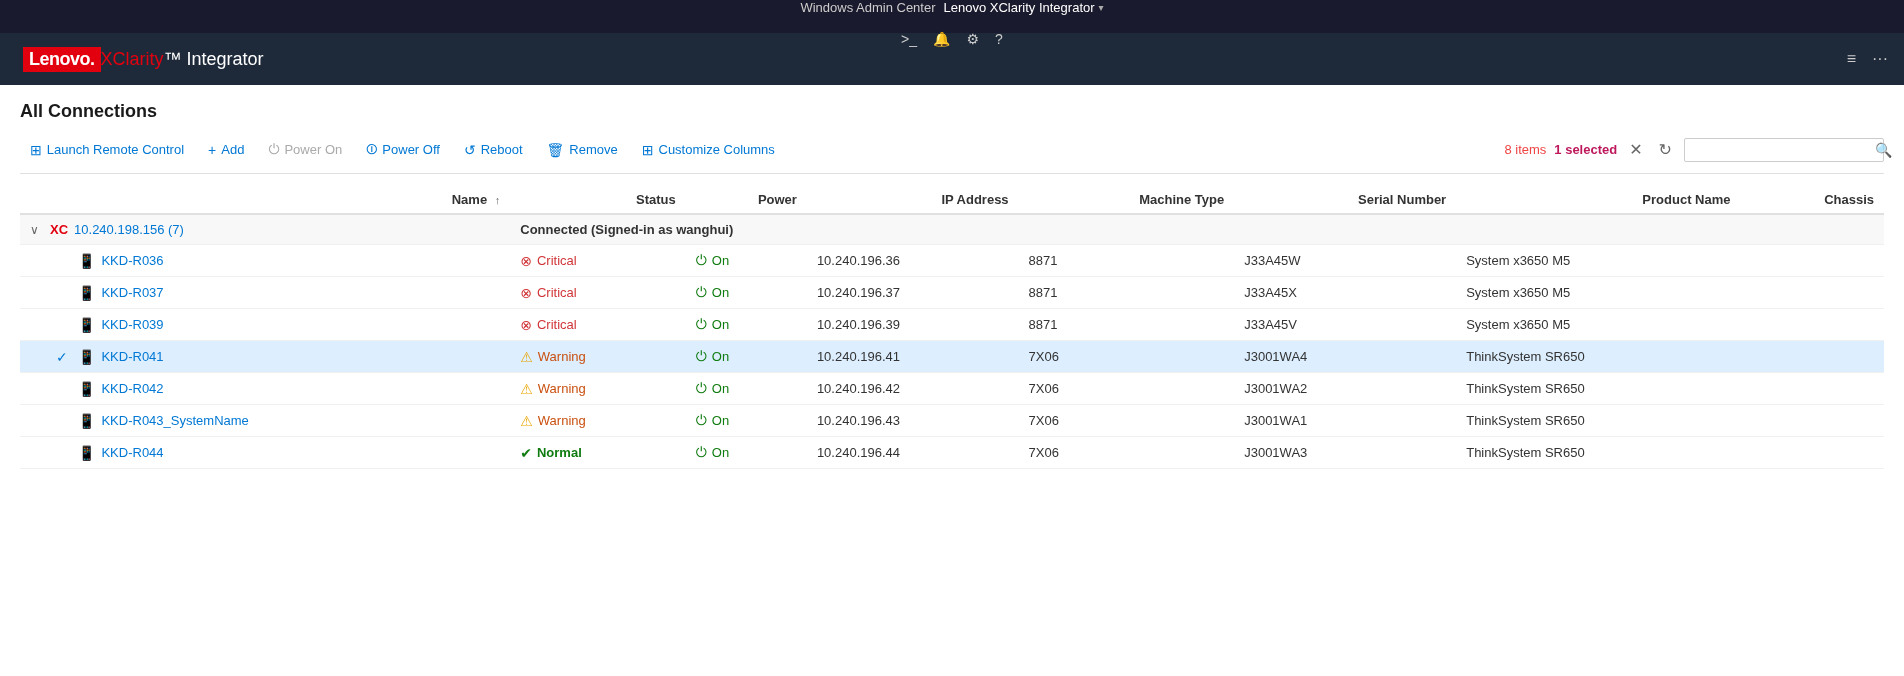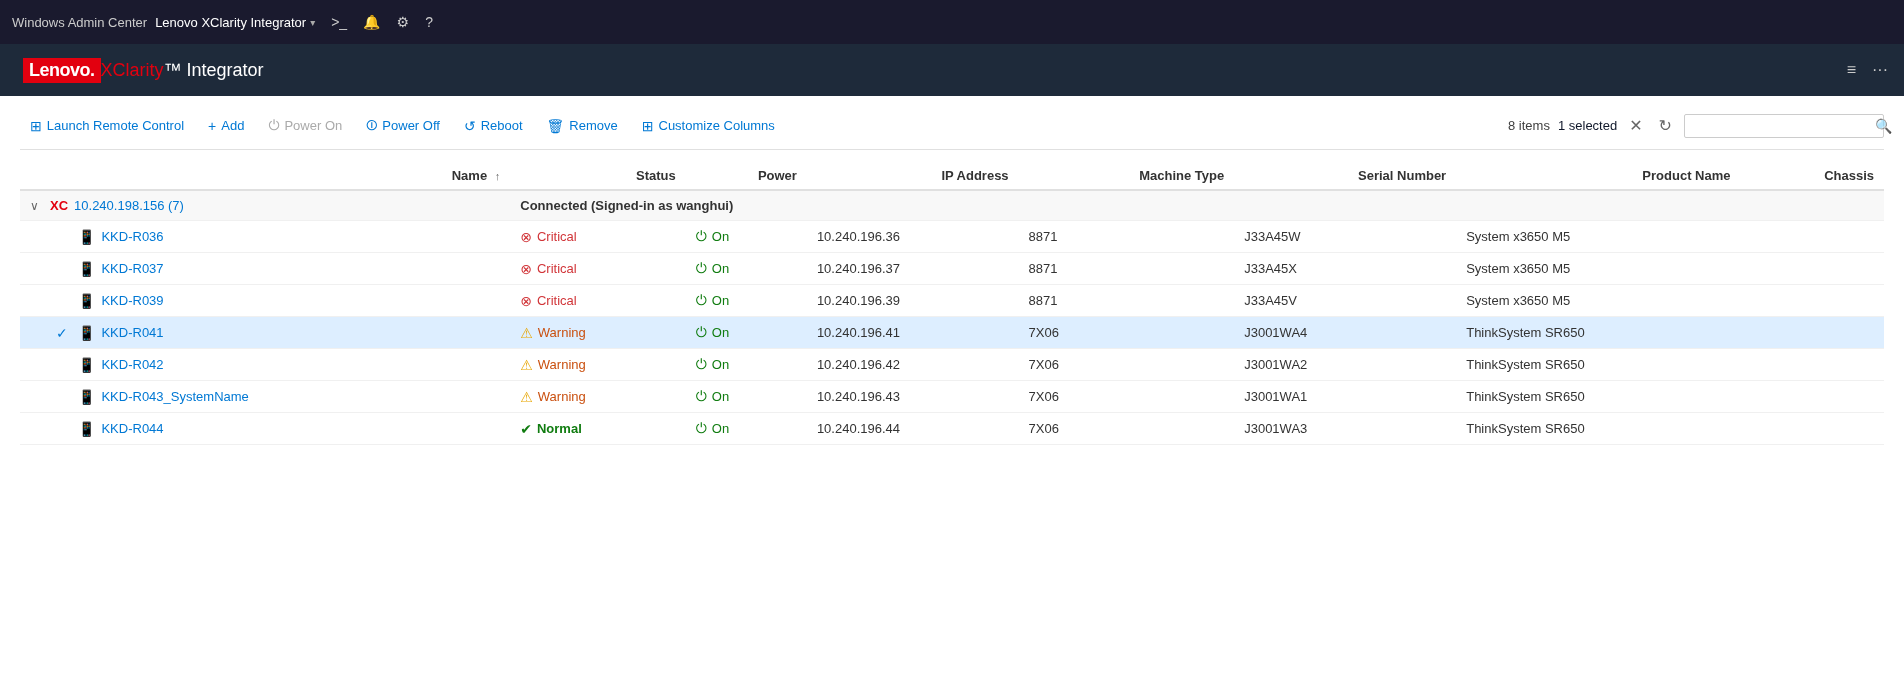--- a/index.html
+++ b/index.html
@@ -2,25 +2,26 @@
 <html><head>
   <meta charset="utf-8">
   <style>
     * { box-sizing: border-box; margin: 0; padding: 0; }
     body { font-family: 'Segoe UI', Arial, sans-serif; font-size: 13px; background: #fff; color: #333; }
 
     
     .top-nav {
       background: #1a1a2e;
       color: #fff;
-      height: 44px;
+      height: 33px;
       display: flex;
       align-items: center;
       padding: 0 12px;
       gap: 16px;
+      flex-direction: column;
     }
     .top-nav-left { display: flex; align-items: center; gap: 8px; font-size: 13px; }
     .top-nav-title { font-size: 13px; color: #ccc; }
     .top-nav-app { display: flex; align-items: center; gap: 4px; color: #fff; font-size: 13px; cursor: pointer; }
     .top-nav-app .chevron { font-size: 10px; color: #aaa; }
     .top-nav-center { flex: 1; display: flex; justify-content: center; align-items: center; gap: 6px; }
     .ms-logo-sq { width: 10px; height: 10px; }
     .ms-logo-red { background: #F25022; }
     .ms-logo-green { background: #7FBA00; }
     .ms-logo-blue { background: #00A4EF; }
@@ -68,22 +69,22 @@
       background: transparent;
       cursor: pointer;
       color: #0078d4;
       font-size: 13px;
       border-radius: 2px;
       white-space: nowrap;
     }
     .toolbar-btn.disabled { color: #aaa; cursor: default; }
     .toolbar-btn .btn-icon { font-size: 14px; }
     .toolbar-right { margin-left: auto; display: flex; align-items: center; gap: 8px; }
-    .items-count { color: #404040; font-size: 13px; }
-    .selected-count { color: #0f172a; font-size: 13px; font-weight: 400; }
+    .items-count { color: #ef4444; font-size: 13px; }
+    .selected-count { color: #be185d; font-size: 13px; font-weight: 700; }
     .refresh-btn { background: none; border: none; cursor: pointer; color: #666; font-size: 16px; padding: 4px; }
     .search-box {
       display: flex;
       align-items: center;
       border: 1px solid #ccc;
       border-radius: 2px;
       padding: 3px 8px;
       gap: 6px;
       width: 200px;
     }
@@ -153,20 +154,21 @@
     <span class="lenovo-logo-xclarity">XClarity</span>
     <span class="lenovo-logo-integrator">™ Integrator</span>
   </div>
   <div class="lenovo-bar-right">
     <span class="lenovo-bar-icon">≡</span>
     <span class="lenovo-bar-icon">···</span>
   </div>
 </div>
 
 <div class="main">
+  <h1 class="page-title">All Connections</h1>
 
   <div class="toolbar">
     <button class="toolbar-btn">
       <span class="btn-icon">⊞</span>
       <span>Launch Remote Control</span>
     </button>
     <button class="toolbar-btn">
       <span class="btn-icon">+</span>
       <span>Add</span>
     </button>

